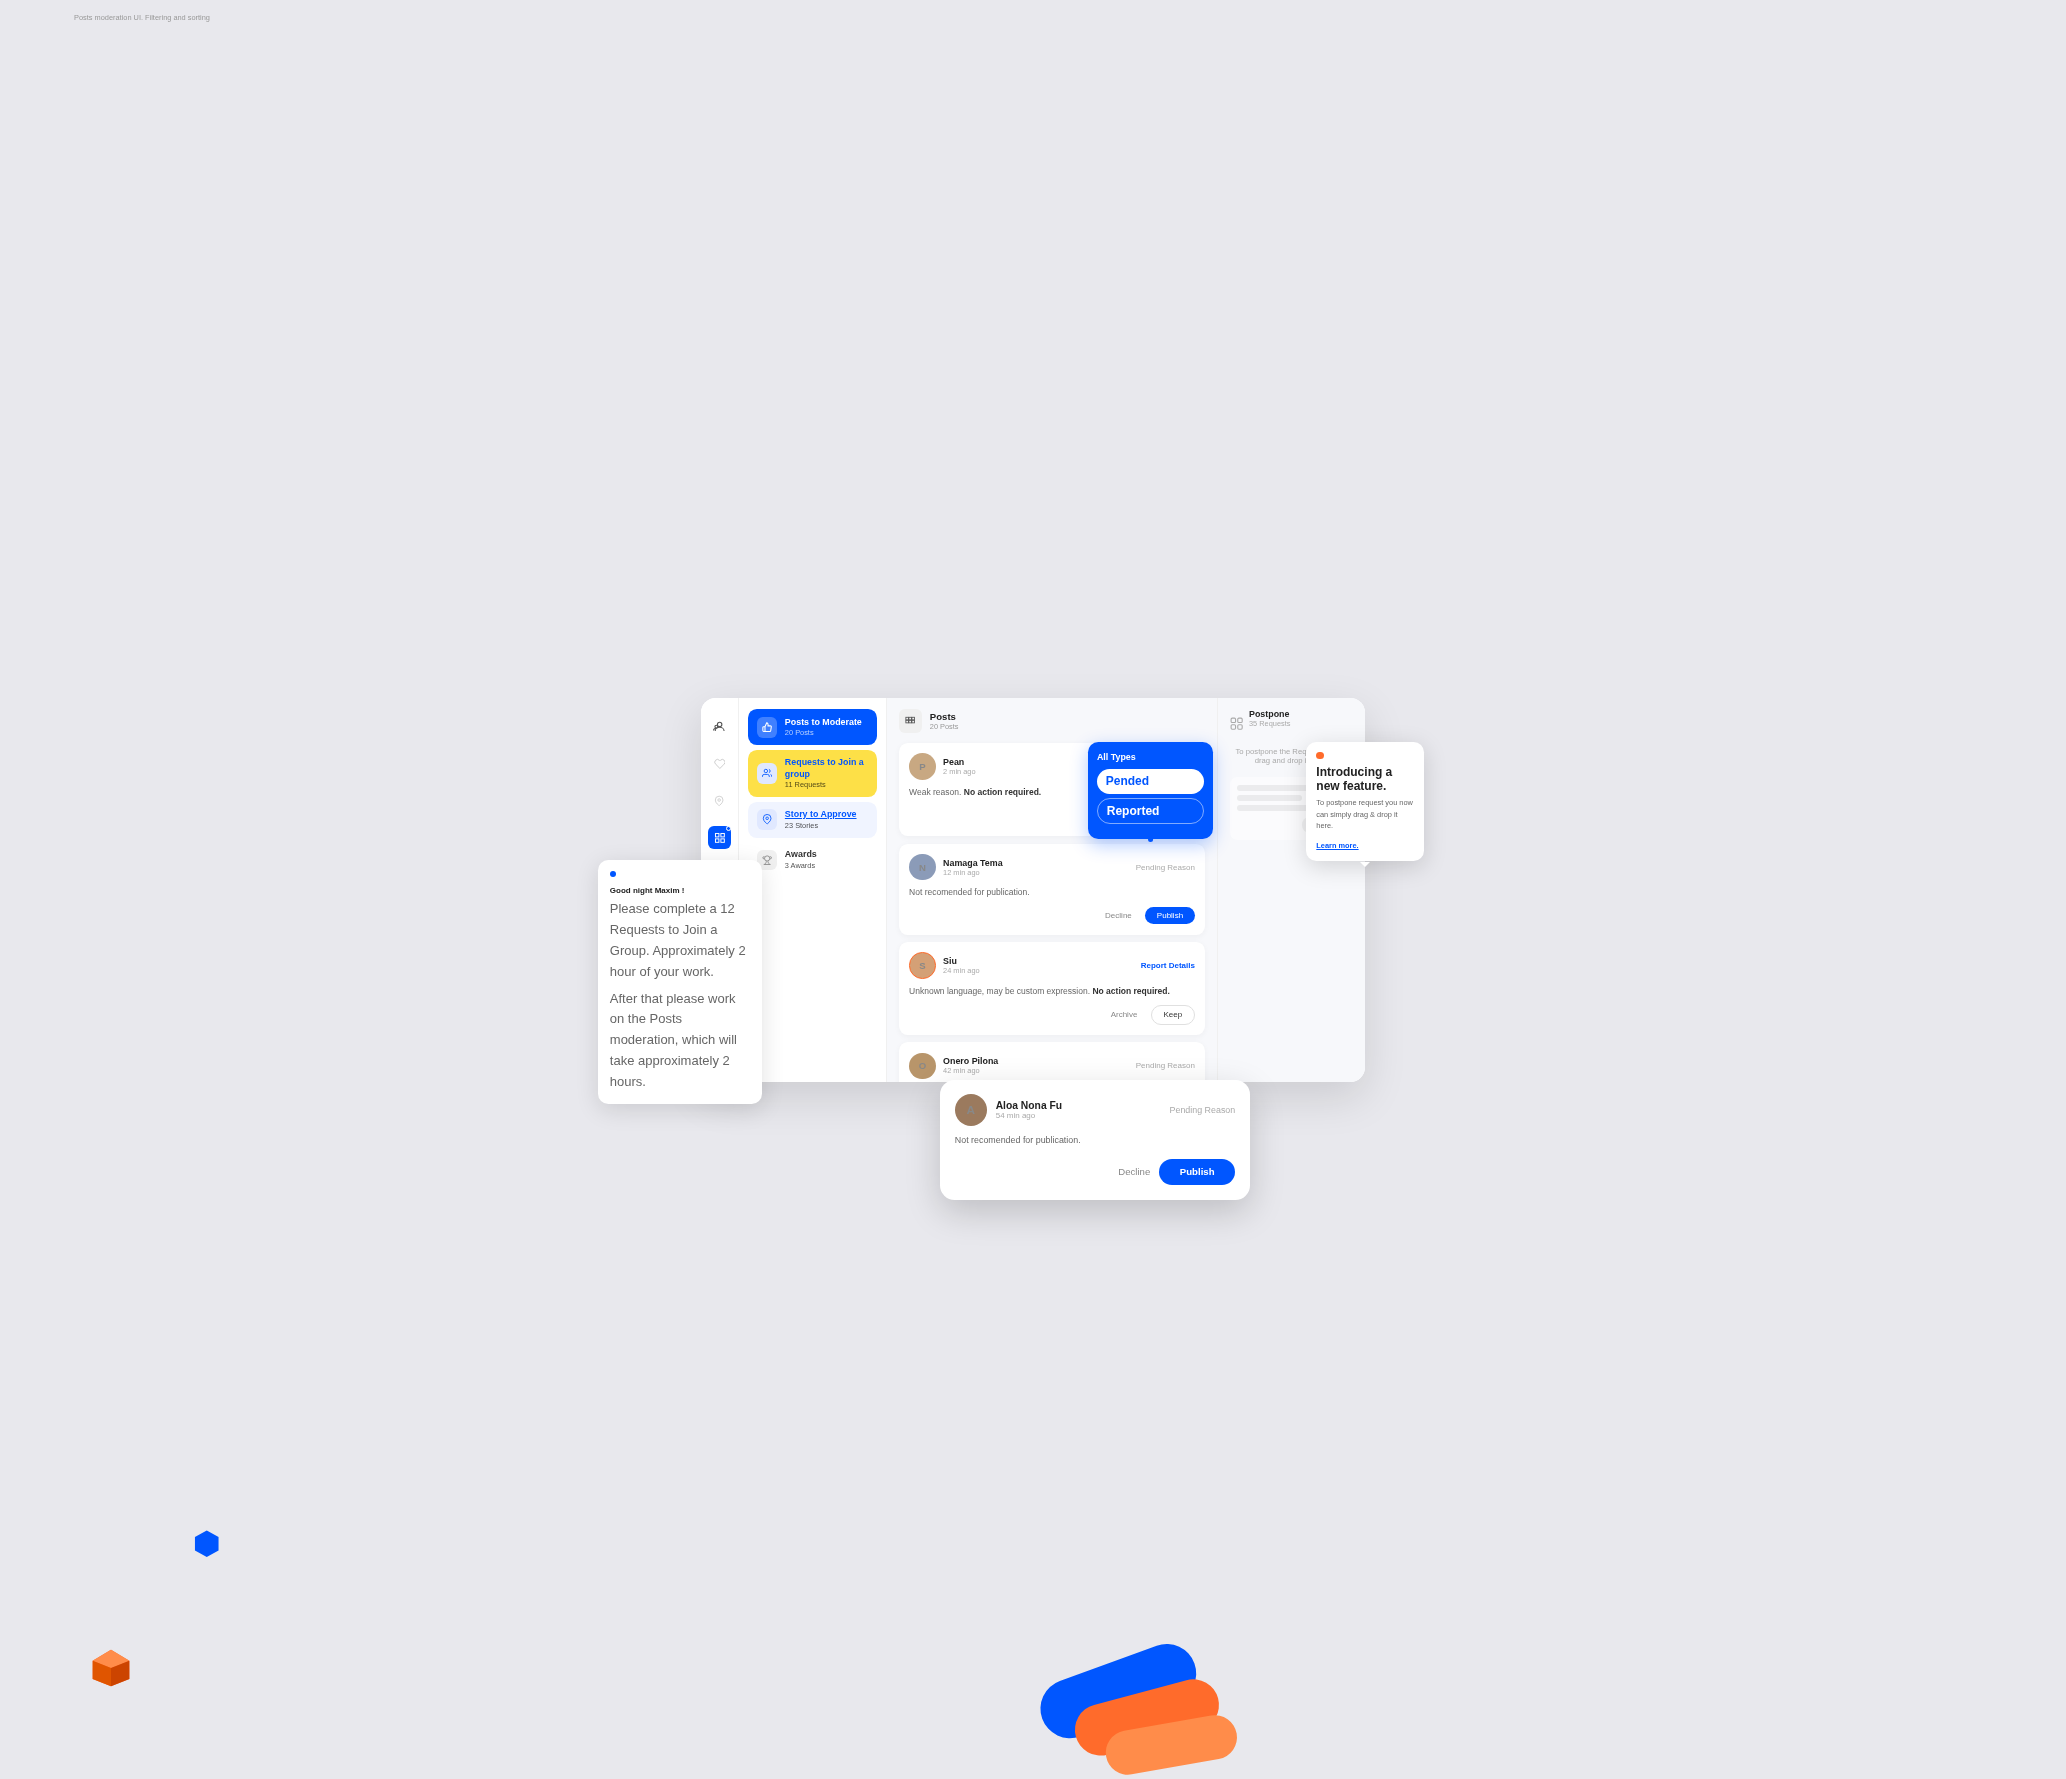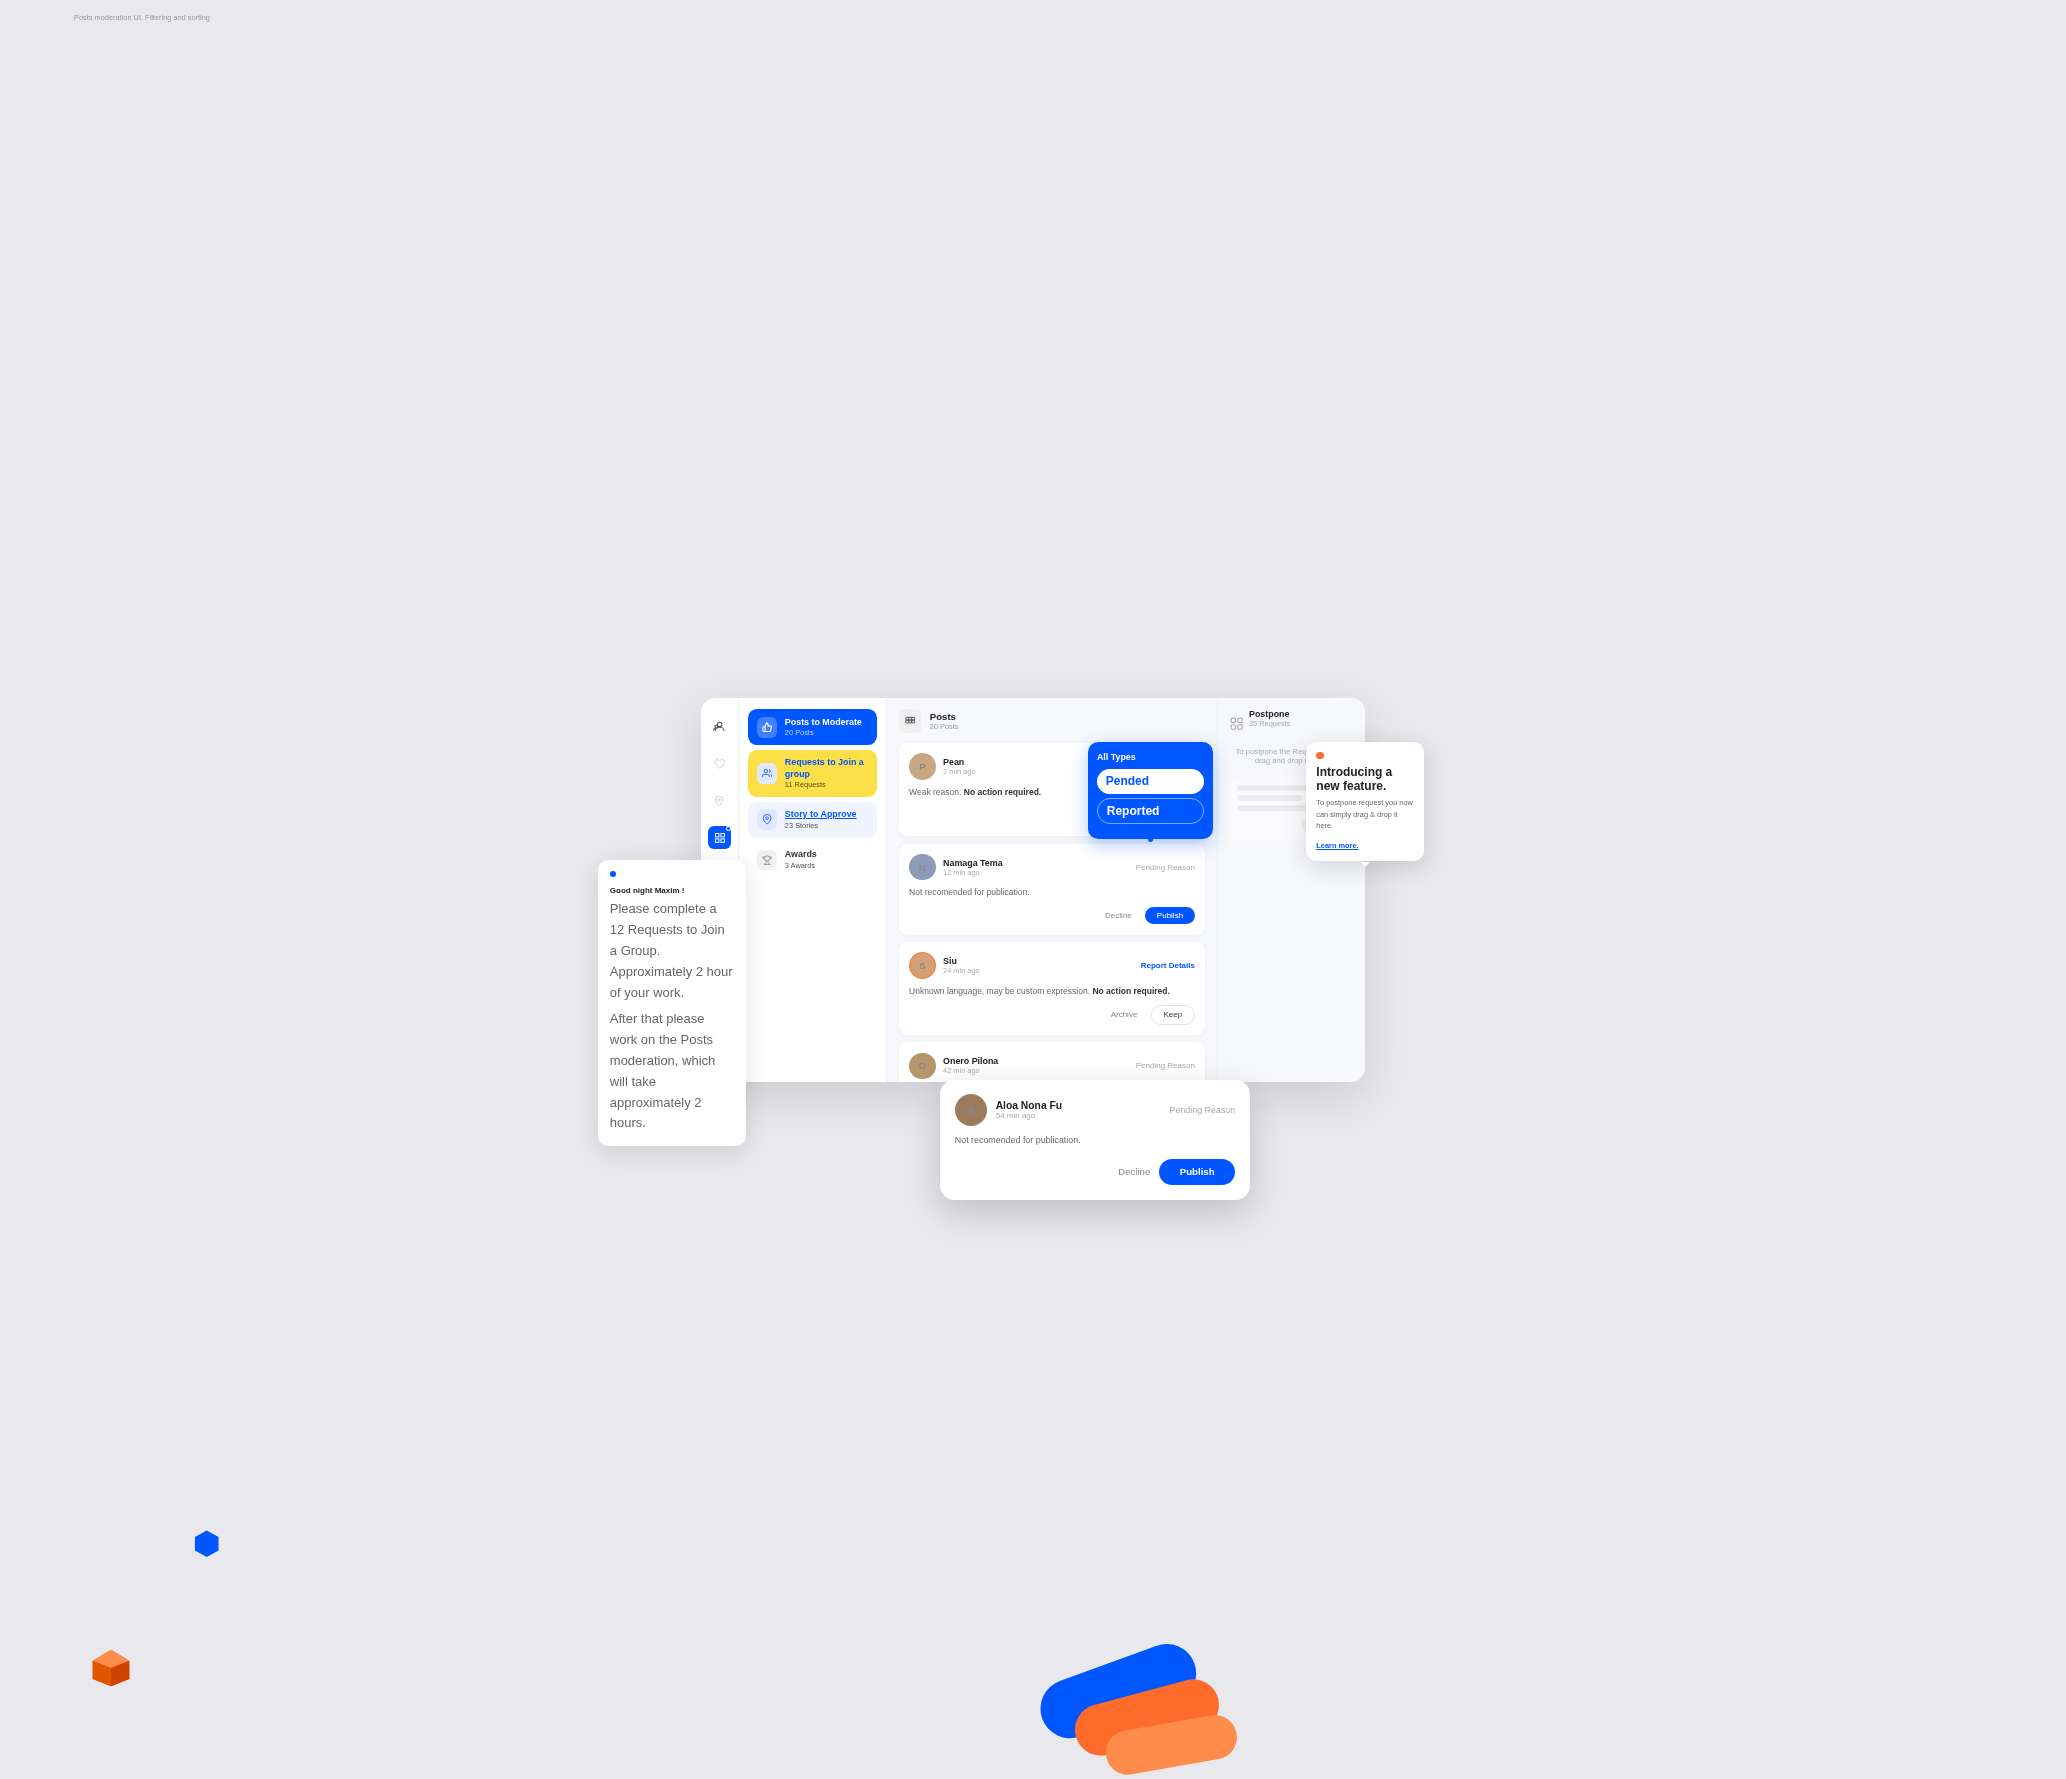--- a/index.html
+++ b/index.html
@@ -424,21 +424,21 @@
       border-left: 5.9px solid transparent;
       border-right: 5.9px solid transparent;
       border-top: 5.9px solid #fff;
     }
 
     
     .welcome-card {
       position: absolute;
       left: -103px;
       top: 162px;
-      width: 148px;
+      width: 164px;
       background: #fff;
       border-radius: 10.3px;
       padding: 11.8px;
       box-shadow: 0 5.9px 23.6px rgba(0,0,0,0.12);
       z-index: 20;
     }
 
     .welcome-dot {
       width: 5.9px;
       height: 5.9px;

